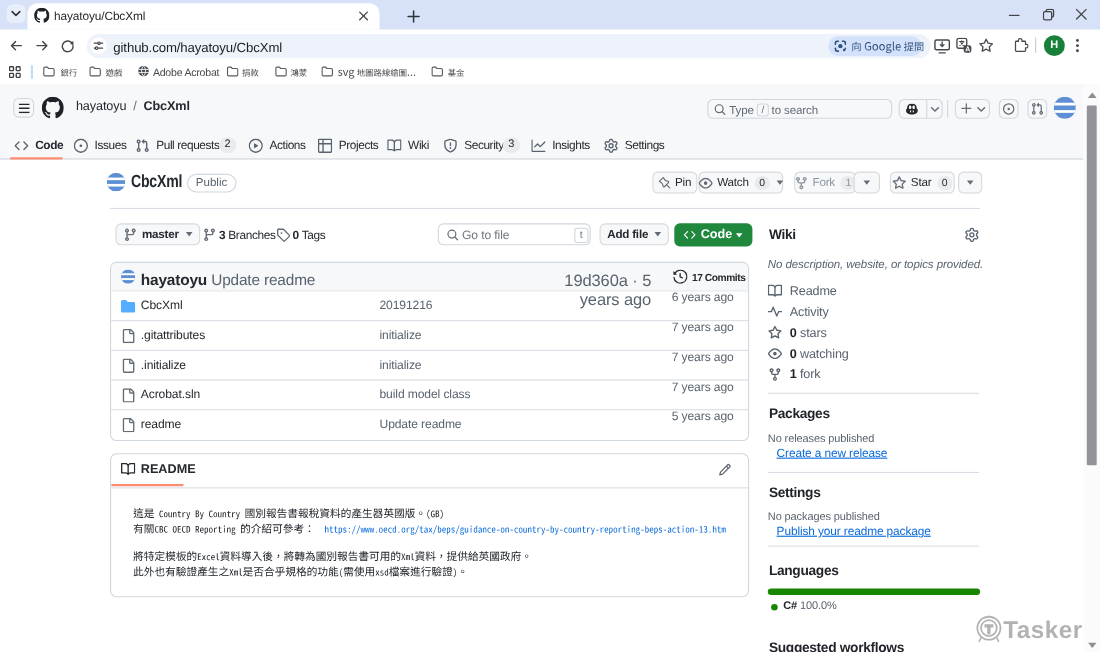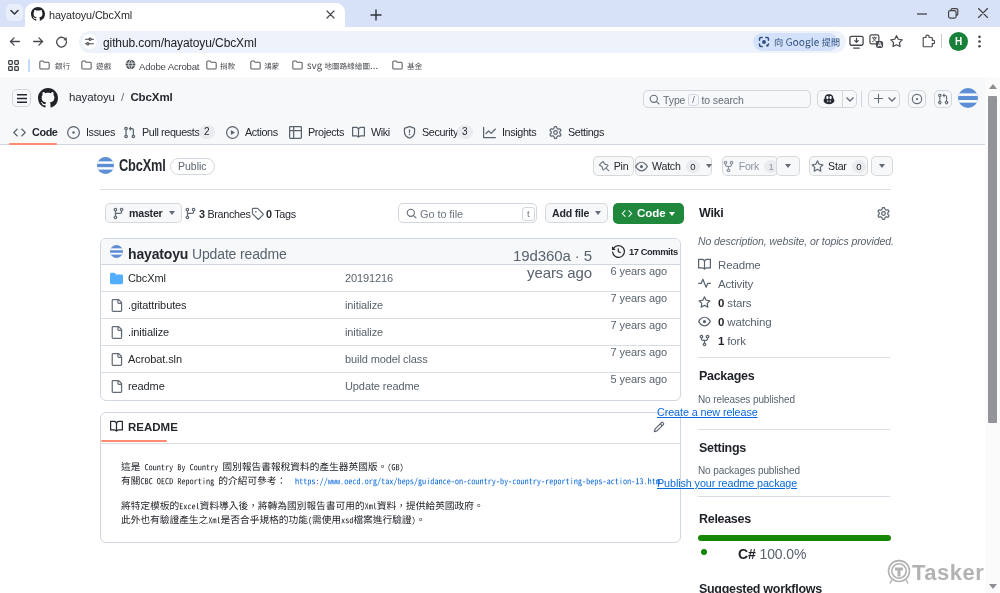--- a/index.html
+++ b/index.html
@@ -413,21 +413,21 @@
 <svg style="position:absolute;left:120.5px;top:513.3px;overflow:visible" width="304" height="14">
     <path transform="translate(0,10.2)" d="M0.4 -0.1 0.6 0.6C1.8 0.4 3.6 0.1 5.2 -0.2L5.2 -1.0L3.8 -0.7V-4.5H5.2V-5.2H3.8V-8.1H3.0V-0.6L1.9 -0.4V-6.2H1.2V-0.3ZM5.6 -8.1V-0.9C5.6 0.2 5.9 0.5 6.8 0.5C7.0 0.5 8.1 0.5 8.3 0.5C9.1 0.5 9.3 -0.1 9.4 -1.7C9.2 -1.7 8.9 -1.8 8.7 -2.0C8.7 -0.6 8.6 -0.3 8.2 -0.3C8.0 -0.3 7.1 -0.3 6.9 -0.3C6.5 -0.3 6.4 -0.4 6.4 -0.9V-4.5H8.8V-5.2H6.4V-8.1Z M12.1 -6.0H13.9C13.8 -5.0 13.5 -4.1 13.2 -3.4C12.8 -3.8 12.2 -4.4 11.6 -4.9C11.8 -5.2 11.9 -5.6 12.1 -6.0ZM11.9 -8.2C11.6 -6.5 11.0 -4.8 10.1 -3.8C10.3 -3.7 10.6 -3.5 10.7 -3.4C10.9 -3.6 11.1 -3.9 11.3 -4.3C11.9 -3.8 12.5 -3.1 12.9 -2.6C12.2 -1.4 11.2 -0.4 10.1 0.1C10.3 0.3 10.6 0.6 10.7 0.7C12.8 -0.4 14.3 -2.7 14.8 -6.5L14.3 -6.7L14.1 -6.7H12.3C12.4 -7.1 12.6 -7.6 12.7 -8.0ZM15.6 -8.1V0.8H16.4V-4.5C17.2 -3.9 18.0 -3.1 18.5 -2.5L19.1 -3.0C18.5 -3.6 17.5 -4.6 16.6 -5.2L16.4 -5.0V-8.1Z M21.5 -7.5V-4.7L19.7 -4.2L19.9 -3.5L21.5 -4.0V-0.9C21.5 0.3 21.9 0.6 23.4 0.6C23.7 0.6 26.4 0.6 26.8 0.6C28.2 0.6 28.5 0.1 28.6 -1.5C28.4 -1.5 28.1 -1.7 28.0 -1.8C27.8 -0.4 27.7 -0.1 26.8 -0.1C26.2 -0.1 23.8 -0.1 23.3 -0.1C22.4 -0.1 22.2 -0.2 22.2 -0.9V-4.2L24.2 -4.8V-1.3H24.9V-5.1L27.2 -5.8C27.1 -4.6 27.1 -3.1 26.9 -2.3L27.5 -2.1C27.7 -3.2 27.8 -5.0 27.9 -6.3L27.9 -6.5L27.4 -6.6L27.2 -6.5L24.9 -5.8V-8.1H24.2V-5.5L22.2 -4.9V-7.5Z M32.9 -8.1C32.8 -7.7 32.6 -7.3 32.5 -6.9H29.7V-6.2H32.2C31.5 -5.0 30.7 -3.8 29.5 -3.0C29.7 -2.9 29.9 -2.6 30.0 -2.5C30.6 -2.9 31.1 -3.4 31.6 -3.9V-2.5C31.6 -1.6 31.5 -0.5 30.7 0.3C30.8 0.4 31.1 0.7 31.2 0.8C31.8 0.3 32.0 -0.4 32.2 -1.2H36.4V-0.1C36.4 0.0 36.3 0.1 36.1 0.1C36.0 0.1 35.4 0.1 34.7 0.0C34.8 0.3 34.9 0.6 35.0 0.7C35.8 0.7 36.3 0.7 36.7 0.6C37.0 0.5 37.1 0.3 37.1 -0.1V-5.1H32.3C32.6 -5.4 32.8 -5.8 33.0 -6.2H38.2V-6.9H33.2C33.4 -7.2 33.5 -7.6 33.6 -8.0ZM36.4 -2.8V-1.8H32.3C32.3 -2.0 32.3 -2.3 32.3 -2.5V-2.8ZM36.4 -3.4H32.3V-4.4H36.4Z M41.3 -2.3C41.5 -1.9 41.7 -1.3 41.9 -1.0L42.2 -1.1C42.1 -1.4 41.8 -2.0 41.6 -2.4ZM40.7 -2.1C40.9 -1.6 41.0 -0.9 41.1 -0.5L41.5 -0.6C41.4 -1.0 41.2 -1.7 41.1 -2.2ZM40.2 -2.0C40.2 -1.4 40.3 -0.7 40.3 -0.2L40.7 -0.3C40.7 -0.8 40.6 -1.5 40.5 -2.0ZM39.5 -2.2C39.5 -1.5 39.3 -0.6 39.1 -0.0L39.5 0.1C39.7 -0.4 39.9 -1.4 40.0 -2.0ZM43.8 -4.1H44.7V-2.9H43.8ZM43.3 -4.6V-2.4H45.2V-4.6ZM46.2 -4.1H47.2V-2.9H46.2ZM45.7 -4.6V-2.4H47.7V-4.6ZM41.1 -5.6V-4.8H40.2V-5.6ZM42.9 -7.7H39.6V-2.6H42.3C42.2 -0.8 42.2 -0.1 42.0 0.1C42.0 0.2 41.9 0.2 41.8 0.2C41.7 0.2 41.4 0.2 41.1 0.2C41.2 0.3 41.3 0.6 41.3 0.7C41.6 0.7 41.9 0.8 42.1 0.7C42.3 0.7 42.4 0.7 42.6 0.5C42.8 0.2 42.8 -0.6 42.9 -3.0C42.9 -3.1 42.9 -3.3 42.9 -3.3H41.7V-4.2H42.7V-4.8H41.7V-5.6H42.7V-6.2H41.7V-7.1H42.9ZM41.1 -6.2H40.2V-7.1H41.1ZM41.1 -4.2V-3.3H40.2V-4.2ZM44.0 -2.1C43.8 -1.1 43.3 -0.2 42.7 0.4C42.9 0.5 43.1 0.7 43.2 0.8C43.6 0.4 43.9 -0.1 44.2 -0.6C44.5 -0.4 44.9 -0.1 45.1 0.2L45.5 -0.3C45.3 -0.6 44.8 -0.9 44.4 -1.2C44.5 -1.4 44.6 -1.7 44.6 -2.0ZM45.3 -8.2C44.8 -7.3 43.8 -6.3 42.7 -5.7C42.9 -5.6 43.1 -5.4 43.2 -5.3C43.5 -5.4 43.8 -5.6 44.0 -5.8V-5.4H46.9V-5.9C47.2 -5.7 47.5 -5.5 47.8 -5.3C47.9 -5.5 48.0 -5.8 48.2 -6.0C47.3 -6.3 46.4 -7.1 45.8 -7.7L46.0 -8.0ZM44.2 -6.0C44.7 -6.4 45.1 -6.8 45.4 -7.2C45.8 -6.8 46.3 -6.4 46.9 -6.0ZM46.4 -2.1C46.2 -1.1 45.8 -0.2 45.1 0.3C45.3 0.4 45.6 0.7 45.7 0.8C46.0 0.5 46.3 0.1 46.5 -0.4C47.0 -0.0 47.4 0.3 47.6 0.6L48.1 0.1C47.8 -0.2 47.3 -0.6 46.8 -1.0C46.9 -1.3 47.0 -1.6 47.1 -2.0Z M53.4 -1.5C53.6 -1.0 53.9 -0.5 53.9 -0.1L54.6 -0.3C54.5 -0.7 54.3 -1.2 54.0 -1.7ZM53.7 -3.5H56.2V-2.4H53.7ZM53.1 -4.1V-1.8H56.9V-4.1ZM49.3 -5.2V-4.6H51.9V-5.2ZM49.3 -3.9V-3.4H51.9V-3.9ZM48.9 -6.5V-5.9H52.2V-6.5ZM49.9 -7.9C50.1 -7.5 50.5 -6.9 50.6 -6.6L51.1 -7.0C51.0 -7.3 50.7 -7.8 50.4 -8.2ZM57.3 -6.8C57.1 -6.6 56.8 -6.3 56.5 -6.1C56.4 -6.3 56.3 -6.5 56.2 -6.7C56.5 -6.9 56.9 -7.2 57.1 -7.5L56.7 -7.9C56.5 -7.7 56.2 -7.4 56.0 -7.2C55.9 -7.5 55.8 -7.8 55.7 -8.1L55.1 -7.9C55.3 -7.0 55.7 -6.1 56.2 -5.4H53.9C54.3 -6.0 54.6 -6.8 54.8 -7.7L54.4 -7.8L54.3 -7.8H52.6V-7.2H54.0C53.9 -6.8 53.8 -6.5 53.6 -6.2C53.4 -6.4 53.0 -6.6 52.7 -6.8L52.3 -6.3C52.6 -6.1 53.0 -5.8 53.2 -5.6C52.9 -5.2 52.5 -4.8 52.1 -4.5C52.2 -4.4 52.4 -4.2 52.5 -4.0C53.0 -4.3 53.4 -4.7 53.7 -5.2V-4.8H56.2V-5.3C56.6 -4.8 57.0 -4.4 57.4 -4.1C57.6 -4.3 57.8 -4.5 57.9 -4.6C57.5 -4.9 57.1 -5.3 56.8 -5.7C57.1 -5.9 57.5 -6.1 57.8 -6.4ZM55.9 -1.7C55.8 -1.2 55.5 -0.5 55.2 -0.1H52.2V0.5H57.8V-0.1H55.9C56.2 -0.5 56.4 -1.0 56.7 -1.5ZM49.3 -2.6V0.6H49.8V0.2H51.9V-2.6ZM49.8 -2.0H51.3V-0.4H49.8Z M62.5 -8.0C62.7 -7.8 62.9 -7.5 63.0 -7.3H59.4V-6.7H61.0L60.6 -6.3C61.3 -6.1 62.0 -5.9 62.8 -5.7C61.9 -5.5 61.0 -5.3 60.3 -5.2C60.4 -5.1 60.5 -4.9 60.6 -4.8H59.4V-2.8C59.4 -1.8 59.3 -0.5 58.5 0.4C58.7 0.5 59.0 0.7 59.1 0.9C59.9 -0.1 60.1 -1.6 60.1 -2.7V-4.2H67.4V-4.8H66.0L66.3 -5.2C65.8 -5.3 65.2 -5.6 64.5 -5.8C65.0 -6.0 65.5 -6.2 66.0 -6.4L65.6 -6.7H67.1V-7.3H63.8C63.6 -7.6 63.3 -7.9 63.0 -8.2ZM65.7 -4.8H61.0C61.9 -5.0 62.8 -5.2 63.6 -5.5C64.4 -5.2 65.1 -5.0 65.7 -4.8ZM61.2 -6.7H65.3C64.8 -6.4 64.3 -6.2 63.7 -6.0C62.8 -6.2 62.0 -6.5 61.2 -6.7ZM61.4 -4.0C61.1 -3.2 60.7 -2.5 60.1 -2.0C60.2 -1.9 60.4 -1.5 60.5 -1.4C60.8 -1.7 61.2 -2.1 61.4 -2.6H63.5V-1.7H61.2V-1.1H63.5V-0.1H60.3V0.5H67.5V-0.1H64.2V-1.1H66.6V-1.7H64.2V-2.6H66.8V-3.2H64.2V-4.0H63.5V-3.2H61.8C61.9 -3.4 62.0 -3.6 62.0 -3.8Z M70.2 -8.0C69.8 -6.6 69.2 -5.3 68.4 -4.4C68.6 -4.3 68.9 -4.1 69.1 -4.0C69.4 -4.4 69.8 -4.9 70.1 -5.6H72.4V-3.4H69.5V-2.7H72.4V-0.2H68.4V0.5H77.1V-0.2H73.1V-2.7H76.3V-3.4H73.1V-5.6H76.6V-6.3H73.1V-8.1H72.4V-6.3H70.4C70.6 -6.8 70.8 -7.3 71.0 -7.8Z M79.9 -1.3C79.4 -1.3 78.7 -0.8 78.1 -0.0L78.6 0.6C79.1 -0.0 79.5 -0.6 79.9 -0.6C80.1 -0.6 80.4 -0.3 80.8 -0.0C81.4 0.4 82.2 0.5 83.4 0.5C84.3 0.5 86.0 0.4 86.7 0.4C86.7 0.2 86.9 -0.2 86.9 -0.4C86.0 -0.3 84.6 -0.2 83.4 -0.2C82.3 -0.2 81.5 -0.3 80.9 -0.7L80.7 -0.8C82.7 -2.1 84.8 -4.1 86.0 -5.9L85.5 -6.3L85.3 -6.2H78.6V-5.5H84.8C83.7 -4.0 81.8 -2.3 80.0 -1.3ZM81.6 -7.9C82.0 -7.4 82.5 -6.7 82.6 -6.2L83.3 -6.6C83.1 -7.0 82.7 -7.7 82.3 -8.2Z M87.6 0.0H88.3L88.9 -1.6C89.0 -1.9 89.2 -2.3 89.3 -2.6H89.3C89.5 -2.2 89.6 -1.9 89.7 -1.6L90.3 0.0H91.1L89.8 -3.1L91.0 -6.0H90.3L89.7 -4.5C89.6 -4.3 89.5 -3.9 89.4 -3.6H89.4C89.2 -3.9 89.1 -4.3 89.0 -4.5L88.4 -6.0H87.7L88.9 -3.1Z M91.7 0.0H92.4V-3.3C92.5 -3.7 92.7 -3.9 92.9 -3.9C93.1 -3.9 93.2 -3.7 93.2 -3.2V0.0H93.8V-3.3C93.9 -3.7 94.0 -3.9 94.3 -3.9C94.5 -3.9 94.6 -3.7 94.6 -3.2V0.0H95.3V-3.4C95.3 -4.1 95.0 -4.6 94.5 -4.6C94.2 -4.6 93.9 -4.3 93.8 -3.9C93.7 -4.3 93.5 -4.6 93.1 -4.6C92.7 -4.6 92.5 -4.3 92.3 -3.9H92.3L92.2 -4.5H91.7Z M98.2 0.1C98.6 0.1 98.9 0.0 99.2 -0.1L99.0 -0.7C98.8 -0.6 98.6 -0.5 98.4 -0.5C98.0 -0.5 97.8 -0.8 97.8 -1.3V-6.3H97.0V-1.4C97.0 -0.4 97.5 0.1 98.2 0.1Z M101.9 -5.9H106.9V-5.1H101.9ZM101.9 -7.2H106.9V-6.4H101.9ZM101.2 -7.8V-4.5H107.7V-7.8ZM101.8 -2.9C101.6 -1.5 101.0 -0.4 99.9 0.3C100.1 0.4 100.4 0.7 100.5 0.8C101.1 0.3 101.6 -0.3 102.0 -1.1C102.8 0.3 104.1 0.6 106.0 0.6H108.7C108.7 0.4 108.8 0.1 108.9 -0.1C108.4 -0.1 106.4 -0.1 106.0 -0.1C105.6 -0.1 105.2 -0.1 104.9 -0.2V-1.5H108.1V-2.1H104.9V-3.2H108.7V-3.9H100.2V-3.2H104.2V-0.3C103.3 -0.5 102.7 -1.0 102.3 -1.8C102.4 -2.1 102.5 -2.5 102.6 -2.8Z M114.9 -5.5C116.0 -5.0 117.4 -4.2 118.1 -3.7L118.6 -4.2C117.9 -4.8 116.5 -5.5 115.4 -6.0ZM111.0 -2.9V0.8H111.8V0.3H116.6V0.8H117.4V-2.9ZM111.8 -0.3V-2.3H116.6V-0.3ZM109.9 -7.6V-6.9H114.2C113.1 -5.7 111.4 -4.8 109.6 -4.2C109.8 -4.1 110.0 -3.7 110.2 -3.6C111.4 -4.0 112.7 -4.7 113.8 -5.5V-3.2H114.5V-6.1C114.8 -6.4 115.0 -6.6 115.2 -6.9H118.4V-7.6Z M124.0 -8.2C123.0 -6.7 121.2 -5.4 119.4 -4.6C119.6 -4.5 119.8 -4.2 119.9 -4.0C120.4 -4.2 120.9 -4.5 121.4 -4.8V-4.3H126.3V-5.0C126.8 -4.6 127.3 -4.4 127.9 -4.1C128.0 -4.3 128.2 -4.6 128.4 -4.8C126.9 -5.4 125.5 -6.2 124.3 -7.4L124.7 -7.8ZM121.7 -5.0C122.5 -5.5 123.3 -6.2 123.9 -6.9C124.6 -6.1 125.4 -5.5 126.3 -5.0ZM120.9 -3.1V0.8H121.6V0.2H126.2V0.7H126.9V-3.1ZM121.6 -0.5V-2.5H126.2V-0.5Z M130.3 -6.1C130.7 -5.4 131.1 -4.5 131.2 -3.9L131.9 -4.2C131.7 -4.7 131.3 -5.6 130.9 -6.3ZM136.3 -6.5C136.0 -5.8 135.6 -4.8 135.2 -4.2L135.8 -3.9C136.2 -4.5 136.7 -5.4 137.1 -6.2ZM129.2 -3.6V-2.8H133.2V-0.2C133.2 -0.0 133.2 0.0 132.9 0.1C132.7 0.1 132.0 0.1 131.2 0.0C131.3 0.3 131.4 0.6 131.5 0.8C132.5 0.8 133.1 0.8 133.5 0.7C133.9 0.5 134.0 0.3 134.0 -0.2V-2.8H137.9V-3.6H134.0V-6.9C135.2 -7.0 136.2 -7.1 137.0 -7.4L136.6 -8.0C135.1 -7.6 132.2 -7.4 129.9 -7.3C129.9 -7.1 130.0 -6.8 130.0 -6.6C131.0 -6.6 132.2 -6.7 133.2 -6.8V-3.6Z M143.7 -5.5H146.5V-4.6H143.7ZM143.7 -4.0H146.5V-3.0H143.7ZM143.7 -7.1H146.5V-6.2H143.7ZM140.4 -8.1V-6.5H139.0V-5.9H140.4V-4.7V-4.3H138.8V-3.6H140.4C140.3 -2.3 140.0 -0.8 138.8 0.1C138.9 0.3 139.2 0.5 139.3 0.7C140.2 -0.1 140.7 -1.2 140.9 -2.3C141.4 -1.8 142.0 -1.0 142.2 -0.7L142.7 -1.2C142.5 -1.5 141.4 -2.7 141.0 -3.1L141.1 -3.6H142.7V-4.3H141.1V-4.7V-5.9H142.5V-6.5H141.1V-8.1ZM143.0 -7.8V-2.4H143.8C143.6 -1.2 143.2 -0.3 141.7 0.2C141.9 0.3 142.1 0.6 142.2 0.8C143.8 0.2 144.3 -0.9 144.5 -2.4H145.3V-0.3C145.3 0.4 145.5 0.6 146.2 0.6C146.3 0.6 146.8 0.6 147.0 0.6C147.5 0.6 147.7 0.3 147.8 -1.0C147.6 -1.1 147.3 -1.2 147.2 -1.3C147.1 -0.2 147.1 -0.0 146.9 -0.0C146.8 -0.0 146.4 -0.0 146.3 -0.0C146.1 -0.0 146.0 -0.1 146.0 -0.3V-2.4H147.2V-7.8Z M153.7 -6.5H155.8C155.5 -5.9 155.1 -5.3 154.6 -4.8C154.2 -5.3 153.8 -5.8 153.6 -6.3ZM150.1 -8.1V-6.1H148.6V-5.4H150.0C149.7 -4.0 149.0 -2.5 148.4 -1.7C148.5 -1.5 148.7 -1.3 148.7 -1.1C149.2 -1.7 149.7 -2.8 150.1 -3.9V0.8H150.7V-4.1C151.0 -3.7 151.4 -3.2 151.5 -2.9L152.0 -3.5C151.8 -3.7 151.0 -4.7 150.7 -5.0V-5.4H151.9L151.6 -5.2C151.8 -5.1 152.1 -4.8 152.2 -4.7C152.5 -5.0 152.9 -5.3 153.2 -5.7C153.4 -5.3 153.8 -4.8 154.2 -4.4C153.3 -3.7 152.4 -3.1 151.4 -2.8C151.6 -2.7 151.7 -2.4 151.8 -2.2C152.1 -2.3 152.3 -2.4 152.6 -2.5V0.8H153.3V0.4H156.0V0.7H156.7V-2.6L157.1 -2.4C157.2 -2.6 157.4 -2.9 157.6 -3.1C156.6 -3.3 155.8 -3.8 155.1 -4.4C155.8 -5.1 156.4 -5.9 156.7 -6.9L156.3 -7.1L156.1 -7.1H154.0C154.2 -7.4 154.3 -7.7 154.4 -8.0L153.7 -8.2C153.4 -7.2 152.7 -6.2 152.0 -5.5V-6.1H150.7V-8.1ZM153.3 -0.3V-2.2H156.0V-0.3ZM153.1 -2.8C153.6 -3.1 154.2 -3.5 154.7 -3.9C155.1 -3.5 155.7 -3.1 156.3 -2.8Z M163.2 -4.1C163.7 -3.4 164.3 -2.4 164.6 -1.8L165.3 -2.2C164.9 -2.8 164.3 -3.7 163.7 -4.4ZM160.1 -8.2C160.1 -7.7 159.9 -7.1 159.7 -6.6H158.6V0.5H159.3V-0.2H162.0V-6.6H160.4C160.6 -7.0 160.7 -7.5 160.9 -8.0ZM159.3 -5.9H161.4V-3.9H159.3ZM159.3 -0.9V-3.2H161.4V-0.9ZM163.6 -8.2C163.3 -6.8 162.8 -5.5 162.1 -4.6C162.3 -4.5 162.6 -4.3 162.7 -4.2C163.0 -4.7 163.3 -5.3 163.6 -5.9H166.1C166.0 -2.1 165.8 -0.6 165.5 -0.2C165.4 -0.1 165.3 -0.1 165.1 -0.1C164.9 -0.1 164.3 -0.1 163.7 -0.1C163.8 0.1 163.9 0.4 163.9 0.6C164.4 0.6 165.0 0.6 165.3 0.6C165.7 0.6 165.9 0.5 166.1 0.2C166.5 -0.3 166.7 -1.8 166.8 -6.2C166.8 -6.3 166.8 -6.6 166.8 -6.6H163.9C164.0 -7.1 164.2 -7.6 164.3 -8.0Z M167.9 -1.8 168.0 -1.0C169.1 -1.3 170.5 -1.7 171.8 -2.1L171.7 -2.8L170.1 -2.3V-6.3H171.6V-7.0H168.0V-6.3H169.4V-2.2C168.8 -2.0 168.3 -1.9 167.9 -1.8ZM173.3 -8.0C173.3 -7.3 173.3 -6.6 173.3 -5.9H171.6V-5.2H173.2C173.1 -2.9 172.6 -0.9 170.5 0.2C170.7 0.3 170.9 0.6 171.0 0.8C173.2 -0.5 173.8 -2.6 174.0 -5.2H175.9C175.8 -1.8 175.6 -0.5 175.3 -0.2C175.2 -0.0 175.1 0.0 174.9 0.0C174.7 0.0 174.1 -0.0 173.5 -0.1C173.7 0.1 173.8 0.4 173.8 0.7C174.3 0.7 174.9 0.7 175.2 0.7C175.5 0.6 175.7 0.6 176.0 0.3C176.3 -0.2 176.5 -1.6 176.6 -5.6C176.6 -5.7 176.6 -5.9 176.6 -5.9H174.0C174.0 -6.6 174.0 -7.3 174.0 -8.0Z M179.0 -3.2C179.5 -2.8 180.2 -2.4 180.6 -2.1L181.0 -2.5C180.6 -2.8 179.9 -3.2 179.4 -3.5ZM181.0 -4.1V-2.1C180.2 -1.7 179.4 -1.3 178.9 -1.1C178.9 -1.5 178.9 -1.9 178.9 -2.3V-4.1ZM178.3 -4.7V-2.3C178.3 -1.5 178.2 -0.5 177.6 0.3C177.8 0.4 178.1 0.6 178.2 0.8C178.6 0.3 178.8 -0.4 178.9 -1.0L179.1 -0.4L181.0 -1.5V-0.0C181.0 0.1 180.9 0.1 180.8 0.1C180.7 0.2 180.3 0.2 179.8 0.1C179.9 0.3 180.0 0.6 180.0 0.7C180.6 0.7 181.1 0.7 181.3 0.6C181.6 0.5 181.7 0.3 181.7 -0.0V-4.7ZM182.5 -3.6V-0.3C182.5 0.5 182.8 0.7 183.7 0.7C184.0 0.7 185.3 0.7 185.5 0.7C186.3 0.7 186.5 0.3 186.6 -0.9C186.4 -1.0 186.1 -1.1 185.9 -1.2C185.9 -0.1 185.8 0.0 185.4 0.0C185.1 0.0 184.0 0.0 183.8 0.0C183.3 0.0 183.3 -0.0 183.3 -0.3V-1.8H186.0V-2.5H183.3V-3.6ZM178.2 -5.3C178.4 -5.4 178.7 -5.4 181.4 -5.7C181.5 -5.4 181.6 -5.2 181.7 -5.0L182.3 -5.3C182.1 -5.9 181.5 -6.8 181.0 -7.4L180.4 -7.2C180.6 -6.9 180.9 -6.6 181.1 -6.2L179.0 -6.1C179.5 -6.6 180.0 -7.3 180.4 -7.9L179.7 -8.2C179.3 -7.4 178.6 -6.6 178.4 -6.4C178.2 -6.2 178.1 -6.0 177.9 -6.0C178.0 -5.8 178.1 -5.5 178.2 -5.3ZM182.5 -8.1V-5.1C182.5 -4.2 182.8 -3.9 183.7 -3.9C183.9 -3.9 185.2 -3.9 185.5 -3.9C185.8 -3.9 186.2 -4.0 186.3 -4.0C186.3 -4.2 186.3 -4.4 186.3 -4.6C186.1 -4.6 185.7 -4.6 185.5 -4.6C185.2 -4.6 183.9 -4.6 183.7 -4.6C183.3 -4.6 183.3 -4.7 183.3 -5.1V-6.1H185.9V-6.8H183.3V-8.1Z M189.9 1.6 190.3 1.2C189.2 0.2 188.7 -0.9 188.7 -2.6C188.7 -4.2 189.2 -5.3 190.3 -6.3L189.9 -6.7C188.7 -5.8 188.1 -4.4 188.1 -2.6C188.1 -0.7 188.7 0.7 189.9 1.6Z M192.6 -4.2 192.8 -3.7C193.5 -3.8 194.2 -3.9 194.9 -4.1L194.9 -4.5C194.1 -4.4 193.2 -4.3 192.6 -4.2ZM192.9 -5.3C193.5 -5.2 194.3 -5.0 194.7 -4.8L194.9 -5.2C194.5 -5.4 193.7 -5.6 193.1 -5.7ZM198.5 -5.8C198.1 -5.6 197.3 -5.3 196.7 -5.2L197.0 -4.8C197.5 -4.9 198.3 -5.1 198.9 -5.4ZM196.6 -4.2C197.3 -4.1 198.3 -3.8 198.9 -3.6L199.0 -4.1C198.5 -4.3 197.5 -4.5 196.8 -4.6ZM191.7 -6.5V-4.4H192.4V-5.9H195.5V-3.8H196.2V-5.9H199.3V-4.4H200.0V-6.5H196.2V-7.2H199.5V-7.7H192.2V-7.2H195.5V-6.5ZM192.4 -2.2V0.8H193.1V-1.6H194.5V0.7H195.2V-1.6H196.7V0.7H197.3V-1.6H198.8V0.0C198.8 0.1 198.8 0.2 198.7 0.2C198.6 0.2 198.3 0.2 197.9 0.2C198.0 0.3 198.1 0.6 198.1 0.8C198.6 0.8 199.0 0.8 199.3 0.7C199.5 0.6 199.6 0.4 199.6 0.0V-2.2H195.9L196.2 -2.9H200.1V-3.5H191.6V-2.9H195.4C195.3 -2.6 195.3 -2.4 195.2 -2.2Z M206.5 -8.1V-7.1H203.8V-6.4H206.5V-5.5H204.1V-2.8H206.5C206.4 -2.2 206.2 -1.7 205.9 -1.3C205.4 -1.6 205.0 -2.1 204.7 -2.6L204.1 -2.4C204.5 -1.7 204.9 -1.2 205.5 -0.8C205.1 -0.4 204.4 -0.0 203.5 0.2C203.6 0.4 203.8 0.6 203.9 0.8C204.9 0.5 205.6 0.1 206.1 -0.4C207.1 0.2 208.3 0.6 209.7 0.8C209.8 0.6 210.0 0.3 210.1 0.1C208.7 -0.0 207.5 -0.4 206.5 -0.9C206.9 -1.5 207.1 -2.1 207.2 -2.8H209.7V-5.5H207.2V-6.4H210.0V-7.1H207.2V-8.1ZM204.8 -4.8H206.5V-3.8L206.5 -3.4H204.8ZM207.2 -4.8H209.0V-3.4H207.2L207.2 -3.8ZM203.4 -8.2C202.8 -6.7 201.9 -5.3 200.9 -4.3C201.0 -4.2 201.2 -3.8 201.3 -3.6C201.7 -4.0 202.0 -4.4 202.4 -4.9V0.8H203.1V-5.9C203.5 -6.6 203.8 -7.3 204.1 -8.0Z M211.9 -7.5V-3.9C211.9 -2.6 211.8 -0.9 210.7 0.3C210.9 0.4 211.2 0.7 211.3 0.8C212.0 0.0 212.3 -1.1 212.5 -2.2H214.9V0.7H215.7V-2.2H218.3V-0.2C218.3 -0.0 218.2 0.0 218.0 0.0C217.8 0.0 217.2 0.0 216.5 0.0C216.6 0.2 216.7 0.5 216.8 0.7C217.7 0.7 218.2 0.7 218.6 0.6C218.9 0.5 219.0 0.3 219.0 -0.2V-7.5ZM212.6 -6.8H214.9V-5.2H212.6ZM218.3 -6.8V-5.2H215.7V-6.8ZM212.6 -4.5H214.9V-2.9H212.6C212.6 -3.3 212.6 -3.6 212.6 -3.9ZM218.3 -4.5V-2.9H215.7V-4.5Z M220.4 0.0H221.2L221.7 -1.0C221.8 -1.3 222.0 -1.5 222.1 -1.8H222.1C222.2 -1.5 222.4 -1.3 222.5 -1.0L223.1 0.0H223.9L222.6 -2.2L223.8 -4.5H223.0L222.6 -3.5C222.5 -3.2 222.3 -3.0 222.2 -2.7H222.2C222.1 -3.0 221.9 -3.2 221.8 -3.5L221.3 -4.5H220.5L221.7 -2.3Z M226.2 0.1C227.3 0.1 227.8 -0.5 227.8 -1.2C227.8 -2.1 227.1 -2.3 226.5 -2.6C226.0 -2.8 225.5 -2.9 225.5 -3.3C225.5 -3.7 225.8 -4.0 226.3 -4.0C226.7 -4.0 227.0 -3.8 227.3 -3.6L227.7 -4.1C227.3 -4.3 226.9 -4.6 226.3 -4.6C225.4 -4.6 224.8 -4.0 224.8 -3.3C224.8 -2.6 225.5 -2.3 226.1 -2.0C226.6 -1.8 227.1 -1.6 227.1 -1.2C227.1 -0.8 226.8 -0.5 226.3 -0.5C225.7 -0.5 225.4 -0.7 225.0 -1.0L224.6 -0.5C225.0 -0.2 225.6 0.1 226.2 0.1Z M230.1 0.1C230.5 0.1 230.9 -0.1 231.1 -0.5H231.1L231.2 0.0H231.8V-6.3H231.1V-4.9L231.1 -4.1C230.8 -4.4 230.6 -4.6 230.2 -4.6C229.4 -4.6 228.7 -3.7 228.7 -2.2C228.7 -0.7 229.3 0.1 230.1 0.1ZM230.3 -0.5C229.8 -0.5 229.4 -1.1 229.4 -2.2C229.4 -3.3 229.9 -3.9 230.4 -3.9C230.6 -3.9 230.8 -3.8 231.1 -3.5V-1.1C230.8 -0.7 230.6 -0.5 230.3 -0.5Z M237.5 -4.8H240.1V-3.9H237.5ZM236.9 -5.3V-3.4H240.8V-5.3ZM234.2 -8.1V-6.0H232.9V-5.4H234.1C233.9 -4.0 233.3 -2.5 232.7 -1.7C232.8 -1.5 233.0 -1.3 233.1 -1.1C233.5 -1.7 233.9 -2.7 234.2 -3.7V0.8H234.9V-3.8C235.1 -3.3 235.5 -2.7 235.6 -2.4L236.0 -2.9C235.8 -3.2 235.1 -4.3 234.9 -4.6V-5.4H235.9V-6.0H234.9V-8.1ZM238.4 -1.0V-0.2H236.9V-1.0ZM239.1 -1.0H240.6V-0.2H239.1ZM238.4 -1.5H236.9V-2.3H238.4ZM239.1 -1.5V-2.3H240.6V-1.5ZM236.2 -2.8V0.8H236.9V0.4H240.6V0.8H241.3V-2.8ZM240.4 -8.1C240.3 -7.7 240.0 -7.1 239.8 -6.8L240.3 -6.6H239.1V-8.1H238.4V-6.6H237.1L237.7 -6.8C237.6 -7.1 237.3 -7.6 237.0 -8.0L236.4 -7.8C236.7 -7.4 236.9 -6.9 237.0 -6.6H236.0V-5.0H236.6V-6.0H240.9V-5.0H241.6V-6.6H240.4C240.6 -6.9 240.9 -7.4 241.1 -7.8Z M245.0 -1.4C244.5 -0.8 243.6 -0.3 242.7 -0.0C242.9 0.1 243.2 0.3 243.3 0.5C244.2 0.1 245.2 -0.5 245.8 -1.2ZM248.0 -1.0C248.9 -0.6 250.1 0.0 250.6 0.5L251.1 0.0C250.6 -0.5 249.4 -1.1 248.6 -1.5ZM242.6 -2.2V-1.6H246.6V0.8H247.3V-1.6H251.3V-2.2H247.3V-3.0H246.6V-2.2ZM246.3 -8.0C246.4 -7.8 246.5 -7.6 246.6 -7.4H242.9V-6.0H243.6V-6.8H250.4V-6.0H251.1V-7.4H247.5C247.4 -7.7 247.2 -8.0 247.0 -8.2ZM248.3 -5.1C248.0 -4.7 247.6 -4.4 247.0 -4.2C246.4 -4.3 245.8 -4.4 245.1 -4.5C245.3 -4.7 245.5 -4.9 245.7 -5.1ZM243.9 -4.1C244.6 -4.0 245.3 -3.9 246.0 -3.8C245.1 -3.6 244.0 -3.4 242.7 -3.4C242.8 -3.2 242.9 -3.0 243.0 -2.8C244.8 -2.9 246.2 -3.1 247.2 -3.5C248.5 -3.3 249.6 -2.9 250.4 -2.7L251.1 -3.1C250.3 -3.4 249.2 -3.7 248.0 -4.0C248.5 -4.3 248.9 -4.6 249.2 -5.1H251.2V-5.7H249.5C249.6 -5.8 249.6 -6.0 249.7 -6.2L249.0 -6.4C248.9 -6.1 248.8 -5.9 248.7 -5.7H246.3C246.5 -6.0 246.7 -6.2 246.9 -6.5L246.2 -6.7C246.0 -6.4 245.7 -6.0 245.4 -5.7H242.7V-5.1H244.9C244.6 -4.7 244.2 -4.4 243.9 -4.1Z M252.6 -7.8C253.0 -7.3 253.6 -6.7 253.8 -6.3L254.4 -6.7C254.1 -7.0 253.6 -7.7 253.2 -8.1ZM256.3 -4.4H258.0V-3.4H256.3ZM256.3 -4.9V-5.9H258.0V-4.9ZM256.3 -2.8H258.0V-1.7H256.3ZM257.7 -7.8C258.0 -7.4 258.2 -6.9 258.3 -6.5H256.4C256.7 -7.0 256.9 -7.4 257.0 -7.9L256.4 -8.1C256.0 -6.8 255.3 -5.5 254.5 -4.7C254.6 -4.6 254.8 -4.3 254.9 -4.1C255.1 -4.4 255.4 -4.8 255.6 -5.1V-1.1H261.0V-1.7H258.6V-2.8H260.5V-3.4H258.6V-4.4H260.5V-4.9H258.6V-5.9H260.7V-6.5H259.1C258.9 -6.9 258.6 -7.6 258.3 -8.0ZM252.4 -2.8C252.5 -2.8 252.7 -2.9 253.0 -2.9H254.0C253.7 -1.4 253.0 -0.3 252.1 0.3C252.2 0.4 252.5 0.6 252.6 0.8C253.1 0.5 253.5 -0.0 253.9 -0.6C254.6 0.4 255.8 0.6 257.8 0.6C258.8 0.6 260.1 0.6 261.0 0.6C261.0 0.3 261.1 0.0 261.2 -0.1C260.2 -0.1 258.8 -0.0 257.8 -0.0C256.0 -0.0 254.8 -0.2 254.1 -1.2C254.4 -1.8 254.6 -2.5 254.8 -3.4L254.4 -3.5L254.3 -3.5H253.2C253.7 -4.2 254.5 -5.2 254.9 -5.7L254.4 -6.0L254.3 -5.9H252.3V-5.3H253.8C253.4 -4.7 252.8 -3.9 252.6 -3.7C252.4 -3.5 252.3 -3.5 252.1 -3.4C252.2 -3.3 252.3 -2.9 252.4 -2.8Z M265.7 -7.6V-6.9H270.5V-7.6ZM264.1 -8.2C263.6 -7.4 262.7 -6.6 261.8 -6.0C262.0 -5.9 262.2 -5.6 262.3 -5.5C263.1 -6.1 264.1 -7.0 264.8 -7.9ZM265.3 -4.9V-4.2H268.6V-0.2C268.6 -0.0 268.5 0.0 268.3 0.0C268.1 0.1 267.5 0.1 266.8 0.0C266.9 0.2 267.0 0.5 267.0 0.7C268.0 0.7 268.5 0.7 268.9 0.6C269.2 0.5 269.3 0.3 269.3 -0.2V-4.2H270.8V-4.9ZM264.5 -6.1C263.8 -5.0 262.7 -3.8 261.7 -3.1C261.9 -3.0 262.1 -2.7 262.3 -2.5C262.6 -2.8 263.0 -3.2 263.4 -3.5V0.8H264.1V-4.3C264.5 -4.8 264.9 -5.3 265.2 -5.8Z M273.7 -2.3C273.9 -1.9 274.1 -1.3 274.3 -1.0L274.6 -1.1C274.5 -1.4 274.2 -2.0 274.0 -2.4ZM273.1 -2.1C273.3 -1.6 273.4 -0.9 273.5 -0.5L273.9 -0.6C273.8 -1.0 273.6 -1.7 273.5 -2.2ZM272.6 -2.0C272.6 -1.4 272.7 -0.7 272.7 -0.2L273.1 -0.3C273.1 -0.8 273.0 -1.5 272.9 -2.0ZM271.9 -2.2C271.9 -1.5 271.7 -0.6 271.5 -0.0L271.9 0.1C272.1 -0.4 272.3 -1.4 272.4 -2.0ZM276.2 -4.1H277.1V-2.9H276.2ZM275.7 -4.6V-2.4H277.6V-4.6ZM278.6 -4.1H279.6V-2.9H278.6ZM278.1 -4.6V-2.4H280.1V-4.6ZM273.5 -5.6V-4.8H272.6V-5.6ZM275.3 -7.7H272.0V-2.6H274.7C274.6 -0.8 274.6 -0.1 274.4 0.1C274.4 0.2 274.3 0.2 274.2 0.2C274.1 0.2 273.8 0.2 273.5 0.2C273.6 0.3 273.7 0.6 273.7 0.7C274.0 0.7 274.3 0.8 274.5 0.7C274.7 0.7 274.8 0.7 275.0 0.5C275.2 0.2 275.2 -0.6 275.3 -3.0C275.3 -3.1 275.3 -3.3 275.3 -3.3H274.1V-4.2H275.1V-4.8H274.1V-5.6H275.1V-6.2H274.1V-7.1H275.3ZM273.5 -6.2H272.6V-7.1H273.5ZM273.5 -4.2V-3.3H272.6V-4.2ZM276.4 -2.1C276.2 -1.1 275.7 -0.2 275.1 0.4C275.3 0.5 275.5 0.7 275.6 0.8C276.0 0.4 276.3 -0.1 276.6 -0.6C276.9 -0.4 277.3 -0.1 277.5 0.2L277.9 -0.3C277.7 -0.6 277.2 -0.9 276.8 -1.2C276.9 -1.4 277.0 -1.7 277.0 -2.0ZM277.7 -8.2C277.2 -7.3 276.2 -6.3 275.1 -5.7C275.3 -5.6 275.5 -5.4 275.6 -5.3C275.9 -5.4 276.2 -5.6 276.4 -5.8V-5.4H279.3V-5.9C279.6 -5.7 279.9 -5.5 280.2 -5.3C280.3 -5.5 280.4 -5.8 280.6 -6.0C279.7 -6.3 278.8 -7.1 278.2 -7.7L278.4 -8.0ZM276.6 -6.0C277.1 -6.4 277.5 -6.8 277.8 -7.2C278.2 -6.8 278.7 -6.4 279.3 -6.0ZM278.8 -2.1C278.6 -1.1 278.2 -0.2 277.5 0.3C277.7 0.4 278.0 0.7 278.1 0.8C278.4 0.5 278.7 0.1 278.9 -0.4C279.4 -0.0 279.8 0.3 280.0 0.6L280.5 0.1C280.2 -0.2 279.7 -0.6 279.2 -1.0C279.3 -1.3 279.4 -1.6 279.5 -2.0Z M285.8 -1.5C286.0 -1.0 286.3 -0.5 286.3 -0.1L287.0 -0.3C286.9 -0.7 286.7 -1.2 286.4 -1.7ZM286.1 -3.5H288.6V-2.4H286.1ZM285.5 -4.1V-1.8H289.3V-4.1ZM281.7 -5.2V-4.6H284.3V-5.2ZM281.7 -3.9V-3.4H284.3V-3.9ZM281.3 -6.5V-5.9H284.6V-6.5ZM282.3 -7.9C282.5 -7.5 282.9 -6.9 283.0 -6.6L283.5 -7.0C283.4 -7.3 283.1 -7.8 282.8 -8.2ZM289.7 -6.8C289.5 -6.6 289.2 -6.3 288.9 -6.1C288.8 -6.3 288.7 -6.5 288.6 -6.7C288.9 -6.9 289.3 -7.2 289.5 -7.5L289.1 -7.9C288.9 -7.7 288.6 -7.4 288.4 -7.2C288.3 -7.5 288.2 -7.8 288.1 -8.1L287.5 -7.9C287.7 -7.0 288.1 -6.1 288.6 -5.4H286.3C286.7 -6.0 287.0 -6.8 287.2 -7.7L286.8 -7.8L286.7 -7.8H285.0V-7.2H286.4C286.3 -6.8 286.2 -6.5 286.0 -6.2C285.7 -6.4 285.4 -6.6 285.1 -6.8L284.7 -6.3C285.0 -6.1 285.4 -5.8 285.6 -5.6C285.3 -5.2 284.9 -4.8 284.5 -4.5C284.6 -4.4 284.8 -4.2 284.9 -4.0C285.4 -4.3 285.8 -4.7 286.1 -5.2V-4.8H288.6V-5.3C289.0 -4.8 289.4 -4.4 289.8 -4.1C290.0 -4.3 290.2 -4.5 290.3 -4.6C289.9 -4.9 289.5 -5.3 289.2 -5.7C289.5 -5.9 289.9 -6.1 290.2 -6.4ZM288.3 -1.7C288.2 -1.2 287.9 -0.5 287.6 -0.1H284.6V0.5H290.2V-0.1H288.3C288.6 -0.5 288.8 -1.0 289.1 -1.5ZM281.7 -2.6V0.6H282.2V0.2H284.3V-2.6ZM282.2 -2.0H283.7V-0.4H282.2Z M291.7 1.6C292.9 0.7 293.5 -0.7 293.5 -2.6C293.5 -4.4 292.9 -5.8 291.7 -6.7L291.3 -6.3C292.4 -5.3 292.9 -4.2 292.9 -2.6C292.9 -0.9 292.4 0.2 291.3 1.2Z M299.6 -5.2C298.8 -5.2 298.1 -4.5 298.1 -3.7C298.1 -2.9 298.8 -2.2 299.6 -2.2C300.4 -2.2 301.1 -2.9 301.1 -3.7C301.1 -4.5 300.4 -5.2 299.6 -5.2ZM299.6 -2.7C299.0 -2.7 298.6 -3.1 298.6 -3.7C298.6 -4.2 299.0 -4.7 299.6 -4.7C300.1 -4.7 300.6 -4.2 300.6 -3.7C300.6 -3.1 300.1 -2.7 299.6 -2.7Z" fill="#1f2328"></path>
   </svg>
 
 <style>
 .sbh{position:absolute;left:699px;font-size:12.5px;letter-spacing:-.3px;font-weight:bold;color:#1f2328}
 .sbi{position:absolute;left:698px;display:flex;align-items:center;font-size:11.5px;letter-spacing:-.15px;color:#59636e}
 .sbi svg{margin-right:7px}
 .sdiv{position:absolute;left:698px;width:192px;height:1px;background:#d8dee4}
 .smut{position:absolute;left:698px;font-size:10px;letter-spacing:-.1px;color:#59636e}
-.slink{position:absolute;left:657px;font-size:10.8px;letter-spacing:-.1px;color:#0969da;text-decoration:underline}
+.slink{position:absolute;left:706px;font-size:10.8px;letter-spacing:-.1px;color:#0969da;text-decoration:underline}
 </style>
 <div class="sbh" style="top:206px">Wiki</div>
 <svg class="ic" style="left:877px;top:207px" width="13" height="13" viewBox="0 0 16 16" fill="#59636e">
     <path d="M8 0a8.2 8.2 0 0 1 .701.031C9.444.095 9.99.645 10.16 1.29l.288 1.107c.018.066.079.158.212.224.231.114.454.243.668.386.123.082.233.09.299.071l1.103-.303c.644-.176 1.392.021 1.82.63.27.385.506.792.704 1.218.315.675.111 1.422-.364 1.891l-.814.806c-.049.048-.098.147-.088.294.016.257.016.515 0 .772-.01.147.038.246.088.294l.814.806c.475.469.679 1.216.364 1.891a7.977 7.977 0 0 1-.704 1.217c-.428.61-1.176.807-1.82.63l-1.102-.302c-.067-.019-.177-.011-.3.071a5.909 5.909 0 0 1-.668.386c-.133.066-.194.158-.211.224l-.29 1.106c-.168.646-.715 1.196-1.458 1.26a8.006 8.006 0 0 1-1.402 0c-.743-.064-1.289-.614-1.458-1.26l-.289-1.106c-.018-.066-.079-.158-.212-.224a5.738 5.738 0 0 1-.668-.386c-.123-.082-.233-.09-.299-.071l-1.103.303c-.644.176-1.392-.021-1.82-.63a8.12 8.12 0 0 1-.704-1.218c-.315-.675-.111-1.422.363-1.891l.815-.806c.05-.048.098-.147.088-.294a6.214 6.214 0 0 1 0-.772c-.01-.147.038-.246-.088-.294l-.815-.806C.635 6.045.431 5.298.746 4.623a7.92 7.92 0 0 1 .704-1.217c.428-.61 1.176-.807 1.82-.63l1.102.302c.067.019.177.011.3-.071.214-.143.437-.272.668-.386.133-.066.194-.158.211-.224l.29-1.106C6.009.645 6.556.095 7.299.03 7.53.01 7.764 0 8 0Zm-.571 1.525c-.036.003-.108.036-.137.146l-.289 1.105c-.147.561-.549.967-.998 1.189-.173.086-.34.183-.5.29-.417.278-.97.423-1.529.27l-1.103-.303c-.109-.03-.175.016-.195.045-.22.312-.412.644-.573.99-.014.031-.021.11.059.19l.815.806c.411.406.562.957.53 1.456a4.709 4.709 0 0 0 0 .582c.032.499-.119 1.05-.53 1.456l-.815.806c-.081.08-.073.159-.059.19.162.346.353.677.573.989.02.03.085.076.195.046l1.102-.303c.56-.153 1.113-.008 1.53.27.161.107.328.204.501.29.447.222.85.629.997 1.189l.289 1.105c.029.109.101.143.137.146a6.6 6.6 0 0 0 1.142 0c.036-.003.108-.036.137-.146l.289-1.105c.147-.561.549-.967.998-1.189.173-.086.34-.183.5-.29.417-.278.97-.423 1.529-.27l1.103.303c.109.029.175-.016.195-.045.22-.313.411-.644.573-.99.014-.031.021-.11-.059-.19l-.815-.806c-.411-.406-.562-.957-.53-1.456a4.709 4.709 0 0 0 0-.582c-.032-.499.119-1.05.53-1.456l.815-.806c.081-.08.073-.159.059-.19a6.464 6.464 0 0 0-.573-.989c-.02-.03-.085-.076-.195-.046l-1.102.303c-.56.153-1.113.008-1.53-.27a4.44 4.44 0 0 0-.501-.29c-.447-.222-.85-.629-.997-1.189l-.289-1.105c-.029-.11-.101-.143-.137-.146a6.6 6.6 0 0 0-1.142 0ZM11 8a3 3 0 1 1-6 0 3 3 0 0 1 6 0ZM9.5 8a1.5 1.5 0 1 0-3.001.001A1.5 1.5 0 0 0 9.5 8Z"></path>
   </svg>
 <div class="smut" style="top:235px;font-style:italic;font-size:10.5px;white-space:nowrap">No description, website, or topics provided.</div>
 <div class="sbi" style="top:258px"><svg width="13" height="13" viewBox="0 0 16 16" fill="#59636e">
       <path d="M0 1.75A.75.75 0 0 1 .75 1h4.253c1.227 0 2.317.59 3 1.501A3.743 3.743 0 0 1 11.006 1h4.245a.75.75 0 0 1 .75.75v10.5a.75.75 0 0 1-.75.75h-4.507a2.25 2.25 0 0 0-1.591.659l-.622.621a.75.75 0 0 1-1.06 0l-.622-.621A2.25 2.25 0 0 0 5.258 13H.75a.75.75 0 0 1-.75-.75Zm7.251 10.324.004-5.073-.002-2.253A2.25 2.25 0 0 0 5.003 2.5H1.5v9h3.757a3.75 3.75 0 0 1 1.994.574ZM8.755 4.75l-.004 7.322a3.752 3.752 0 0 1 1.992-.572H14.5v-9h-3.495a2.25 2.25 0 0 0-2.25 2.25Z"></path>
     </svg>Readme</div>
 <div class="sbi" style="top:277px"><svg width="13" height="13" viewBox="0 0 16 16" fill="#59636e">
@@ -444,24 +444,24 @@
     </svg><b style="color:#1f2328">1</b>&nbsp;fork</div>
 <div class="sdiv" style="top:357px"></div>
 <div class="sbh" style="top:369px">Packages</div>
 <div class="smut" style="top:394px">No releases published</div>
 <div class="slink" style="top:406px">Create a new release</div>
 <div class="sdiv" style="top:429px"></div>
 <div class="sbh" style="top:441px">Settings</div>
 <div class="smut" style="top:465px">No packages published</div>
 <div class="slink" style="top:477px">Publish your readme package</div>
 <div class="sdiv" style="top:496px"></div>
-<div class="sbh" style="top:512px">Releases</div>
+<div class="sbh" style="top:512px">Languages</div>
 <div class="abs" style="left:698px;top:534.5px;width:193px;height:6px;background:#178600;border-radius:3px"></div>
 <div class="abs" style="left:701px;top:548.5px;width:6px;height:6px;border-radius:50%;background:#178600"></div>
-<div class="abs" style="left:738px;top:546px;font-size:14px;letter-spacing:-.1px;color:#1f2328"><b>C#</b> <span style="color:#59636e">100.0%</span></div>
+<div class="abs" style="left:712px;top:546px;font-size:10px;letter-spacing:-.1px;color:#1f2328"><b>C#</b> <span style="color:#59636e">100.0%</span></div>
 <div class="sbh" style="top:582px">Suggested workflows</div>
 
 <div class="abs" style="left:985px;top:77px;width:15px;height:516px;background:#fbfbfc"></div>
 <svg class="ic" style="left:989px;top:84px" width="8" height="5" viewBox="0 0 8 5">
     <path d="M4 0 8 5H0Z" fill="#8b8e92"></path>
   </svg>
 <div class="abs" style="left:988px;top:96px;width:9px;height:327px;background:#929497;border-radius:1px"></div>
 <svg class="ic" style="left:989px;top:584px" width="8" height="5" viewBox="0 0 8 5">
     <path d="M4 5 0 0h8Z" fill="#8b8e92"></path>
   </svg>

